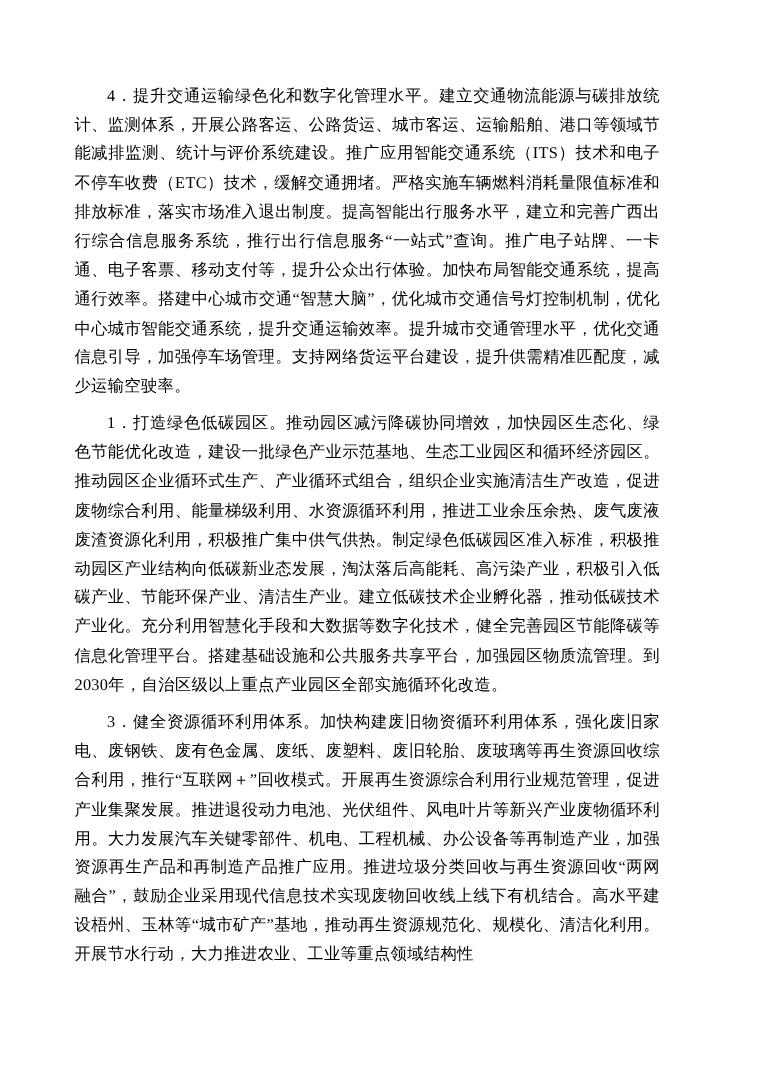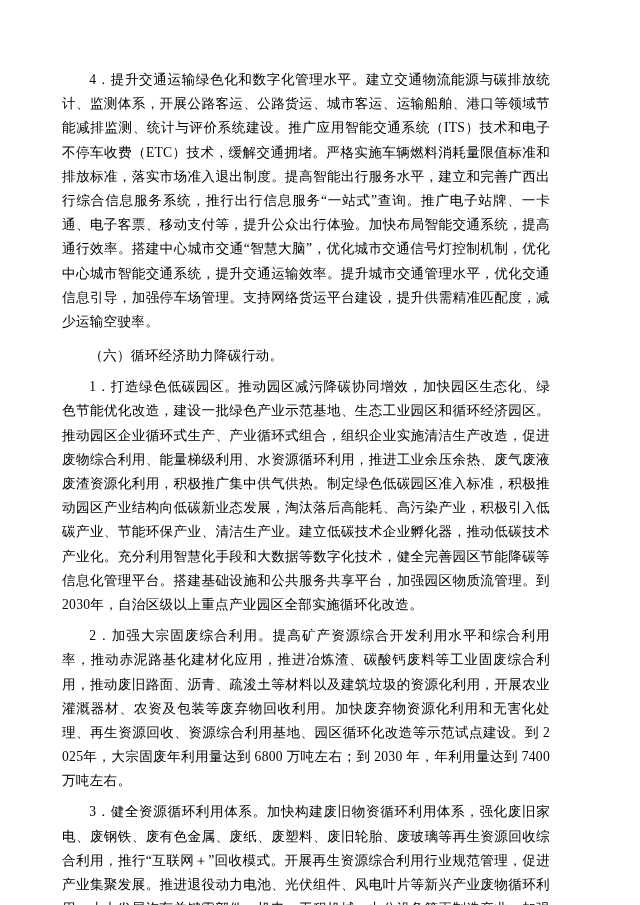--- a/index.html
+++ b/index.html
@@ -33,17 +33,15 @@
   }
   .para.head {
     margin-top: 10px;
   }
 </style>
 </head>
 <body>
 
 <div id="page">
   <p class="para">4．提升交通运输绿色化和数字化管理水平。建立交通物流能源与碳排放统计、监测体系，开展公路客运、公路货运、城市客运、运输船舶、港口等领域节能减排监测、统计与评价系统建设。推广应用智能交通系统（ITS）技术和电子不停车收费（ETC）技术，缓解交通拥堵。严格实施车辆燃料消耗量限值标准和排放标准，落实市场准入退出制度。提高智能出行服务水平，建立和完善广西出行综合信息服务系统，推行出行信息服务“一站式”查询。推广电子站牌、一卡通、电子客票、移动支付等，提升公众出行体验。加快布局智能交通系统，提高通行效率。搭建中心城市交通“智慧大脑”，优化城市交通信号灯控制机制，优化中心城市智能交通系统，提升交通运输效率。提升城市交通管理水平，优化交通信息引导，加强停车场管理。支持网络货运平台建设，提升供需精准匹配度，减少运输空驶率。</p>
-  <p class="para head">（六）循环经济助力降碳行动。</p>
   <p class="para">1．打造绿色低碳园区。推动园区减污降碳协同增效，加快园区生态化、绿色节能优化改造，建设一批绿色产业示范基地、生态工业园区和循环经济园区。推动园区企业循环式生产、产业循环式组合，组织企业实施清洁生产改造，促进废物综合利用、能量梯级利用、水资源循环利用，推进工业余压余热、废气废液废渣资源化利用，积极推广集中供气供热。制定绿色低碳园区准入标准，积极推动园区产业结构向低碳新业态发展，淘汰落后高能耗、高污染产业，积极引入低碳产业、节能环保产业、清洁生产业。建立低碳技术企业孵化器，推动低碳技术产业化。充分利用智慧化手段和大数据等数字化技术，健全完善园区节能降碳等信息化管理平台。搭建基础设施和公共服务共享平台，加强园区物质流管理。到2030年，自治区级以上重点产业园区全部实施循环化改造。</p>
-  <p class="para">2．加强大宗固废综合利用。提高矿产资源综合开发利用水平和综合利用率，推动赤泥路基化建材化应用，推进冶炼渣、碳酸钙废料等工业固废综合利用，推动废旧路面、沥青、疏浚土等材料以及建筑垃圾的资源化利用，开展农业灌溉器材、农资及包装等废弃物回收利用。加快废弃物资源化利用和无害化处理、再生资源回收、资源综合利用基地、园区循环化改造等示范试点建设。到 2025年，大宗固废年利用量达到 6800 万吨左右；到 2030 年，年利用量达到 7400 万吨左右。</p>
   <p class="para">3．健全资源循环利用体系。加快构建废旧物资循环利用体系，强化废旧家电、废钢铁、废有色金属、废纸、废塑料、废旧轮胎、废玻璃等再生资源回收综合利用，推行“互联网＋”回收模式。开展再生资源综合利用行业规范管理，促进产业集聚发展。推进退役动力电池、光伏组件、风电叶片等新兴产业废物循环利用。大力发展汽车关键零部件、机电、工程机械、办公设备等再制造产业，加强资源再生产品和再制造产品推广应用。推进垃圾分类回收与再生资源回收“两网融合”，鼓励企业采用现代信息技术实现废物回收线上线下有机结合。高水平建设梧州、玉林等“城市矿产”基地，推动再生资源规范化、规模化、清洁化利用。开展节水行动，大力推进农业、工业等重点领域结构性</p>
 </div>
 
 </body></html>

